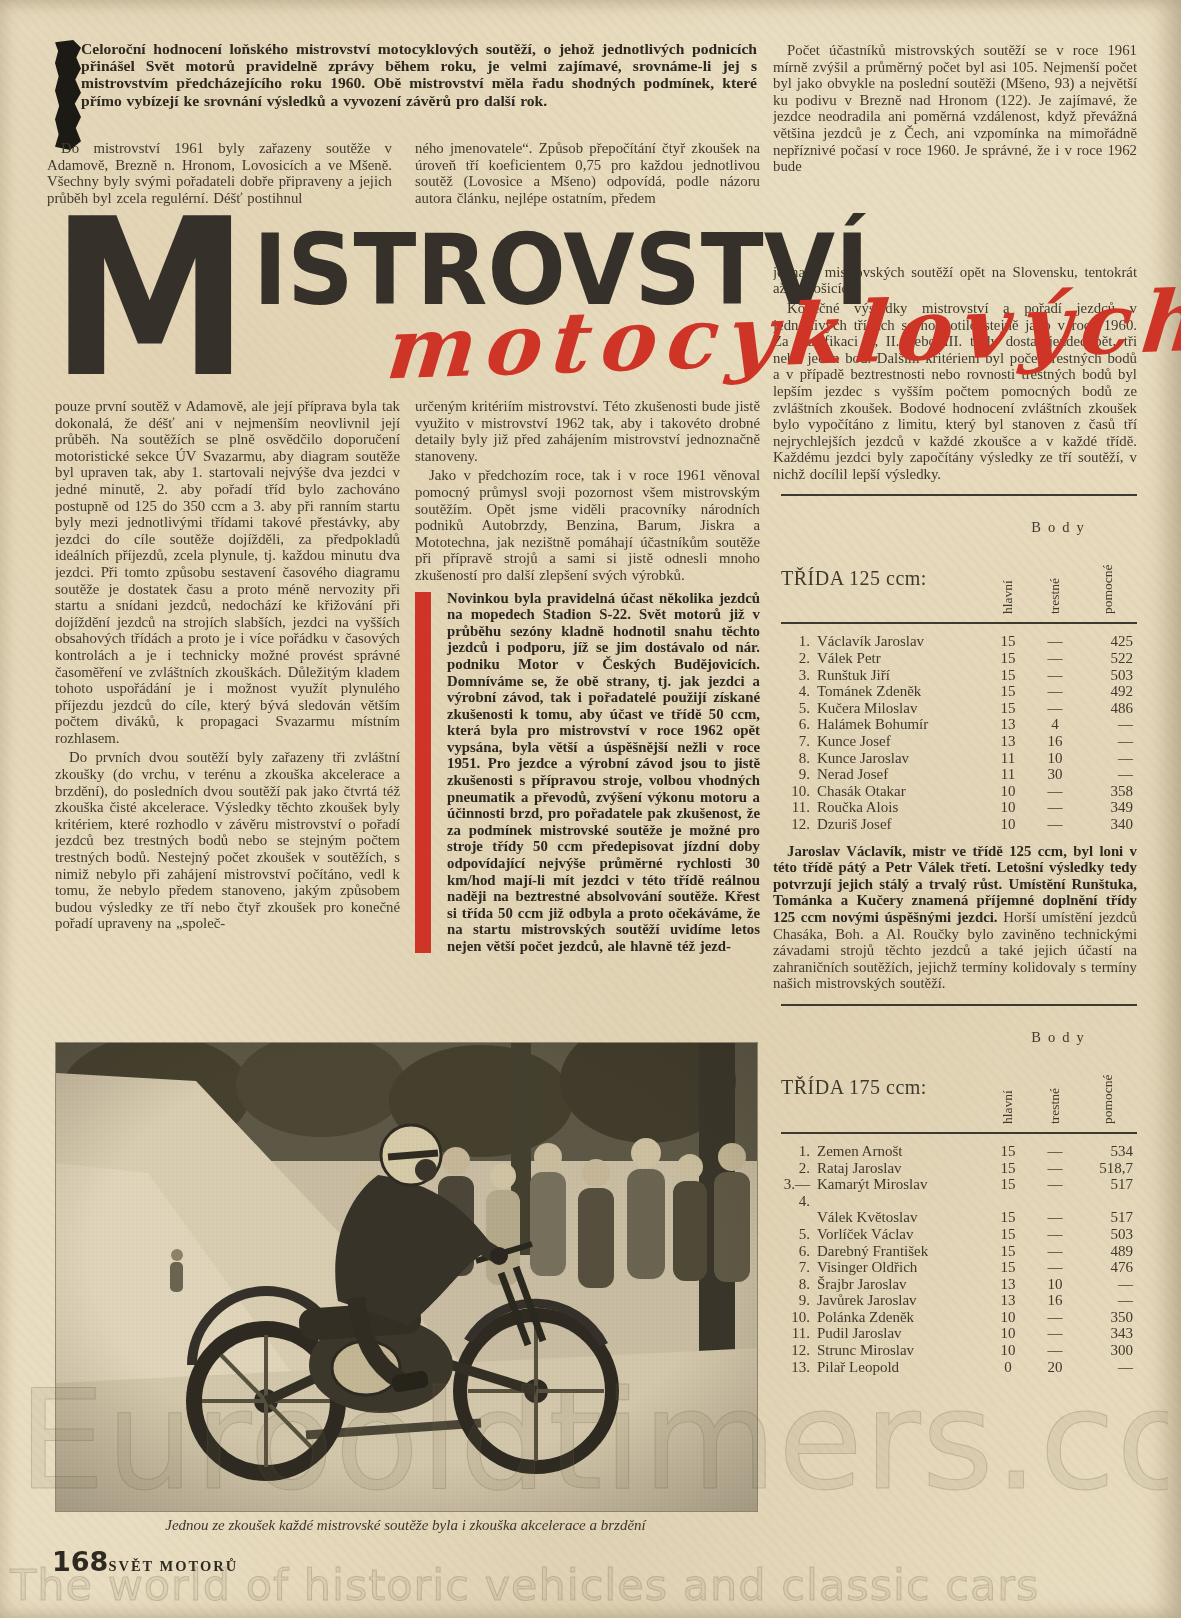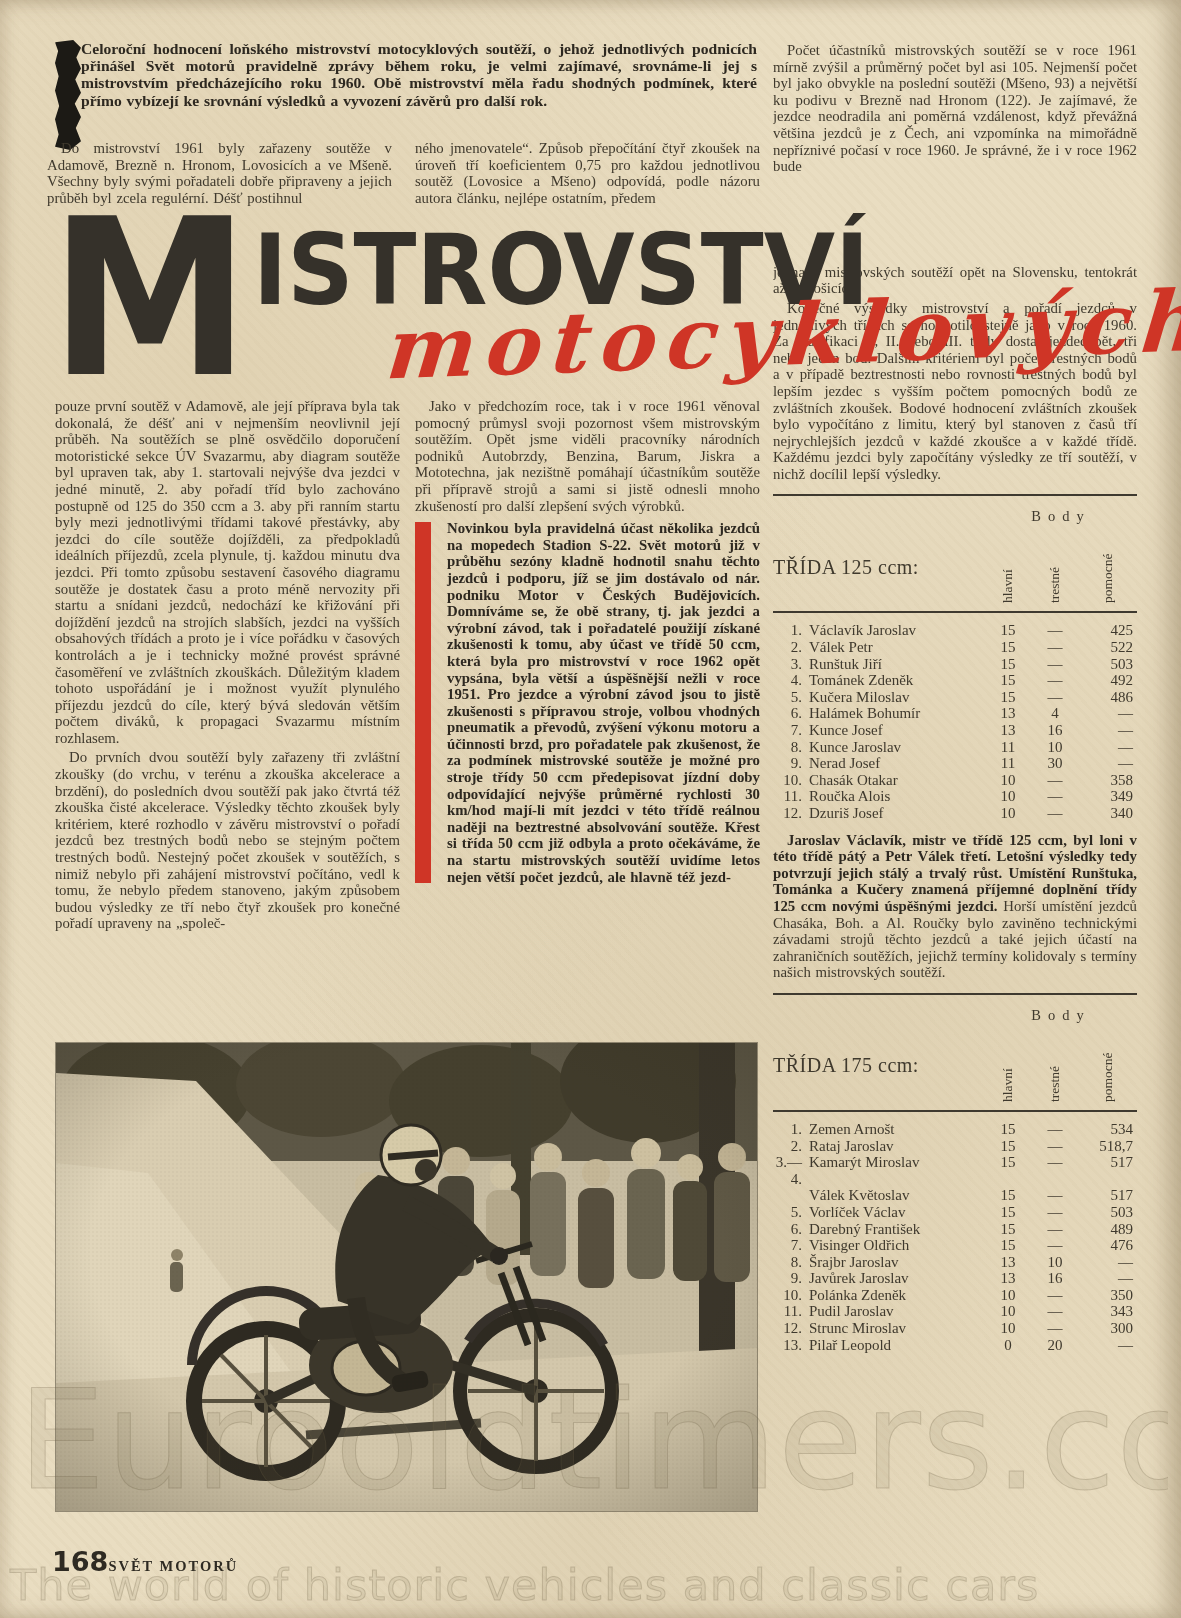--- a/index.html
+++ b/index.html
@@ -40,21 +40,21 @@
   .col1{left:55px;} .col2{left:415px;}
   .col3{position:absolute;left:773px;top:42px;width:364px;height:1506px;overflow:hidden;}
   .col3intro{display:flex;gap:11px;margin-bottom:4px;}
   .vbar-black{width:14px;height:100px;flex:0 0 14px;background:#1d1b16;}
   .col3intro .jtext{font-size:15.4px;line-height:17px;}
   .spacer-script{height:86px;}
   .boldblock{position:relative;padding-left:32px;margin-top:6px;}
   .boldblock .redbar{position:absolute;left:0;top:2px;bottom:2px;width:16px;background:#cf3526;}
 
   
-  .results-table{margin-top:12px;border-top:2px solid #3e392f;padding-top:8px;margin-bottom:10px;}
+  .results-table{margin-top:12px;border-top:2px solid #3e392f;padding-top:19px;margin-bottom:10px;margin-left:8px;}
   .thead{display:grid;grid-template-columns:1fr 46px 48px 58px;border-bottom:2px solid #3e392f;padding-bottom:8px;}
   .body-label{grid-column:2/5;grid-row:1;text-align:center;letter-spacing:7px;font-size:14.5px;padding:4px 0 6px 0;}
   .klass{grid-column:1;grid-row:2;align-self:center;font-weight:normal;font-size:20px;letter-spacing:.5px;}
   .vlabel{grid-row:2;justify-self:center;align-self:end;writing-mode:vertical-rl;transform:rotate(180deg);
     font-size:13.5px;height:72px;}
   .tbody{padding-top:9px;}
   .trow{display:grid;grid-template-columns:36px 1fr 46px 48px 58px;line-height:16.6px;font-size:15px;}
   .tc{display:block;}
   .tc0{text-align:right;padding-right:7px;}
   .tc1{text-align:left;}
@@ -100,20 +100,21 @@
     <span class="titleRest">ISTROVSTVÍ</span>
   </div>
   <div class="script">motocyklových</div>
 
   <div class="colmain col1">
     <p class="jtext">pouze první soutěž v Adamově, ale její příprava byla tak dokonalá, že déšť ani v nejmenším neovlivnil její průběh. Na soutěžích se plně osvědčilo doporučení motoristické sekce ÚV Svazarmu, aby diagram soutěže byl upraven tak, aby 1. startovali nejvýše dva jezdci v jedné minutě, 2. aby pořadí tříd bylo zachováno postupně od 125 do 350 ccm a 3. aby při ranním startu byly mezi jednotlivými třídami takové přestávky, aby jezdci do cíle soutěže dojížděli, za předpokladů ideálních příjezdů, zcela plynule, tj. každou minutu dva jezdci. Při tomto způsobu sestavení časového diagramu soutěže je dostatek času a proto méně nervozity při startu a snídani jezdců, nedochází ke křižování při dojíždění jezdců na strojích slabších, jezdci na vyšších obsahových třídách a proto je i více pořádku v časových kontrolách a je i technicky možné provést správné časoměření ve zvláštních zkouškách. Důležitým kladem tohoto uspořádání je i možnost využít plynulého příjezdu jezdců do cíle, který bývá sledován větším počtem diváků, k propagaci Svazarmu místním rozhlasem.</p>
     <p class="jtext ind">Do prvních dvou soutěží byly zařazeny tři zvláštní zkoušky (do vrchu, v terénu a zkouška akcelerace a brzdění), do posledních dvou soutěží pak jako čtvrtá též zkouška čisté akcelerace. Výsledky těchto zkoušek byly kritériem, které rozhodlo v závěru mistrovství o pořadí jezdců bez trestných bodů nebo se stejným počtem trestných bodů. Nestejný počet zkoušek v soutěžích, s nimiž nebylo při zahájení mistrovství počítáno, vedl k tomu, že nebylo předem stanoveno, jakým způsobem budou výsledky ze tří nebo čtyř zkoušek pro konečné pořadí upraveny na „společ-</p>
   </div>
 
   <div class="colmain col2">
+    <p class="jtext">určeným kritériím mistrovství. Této zkušenosti bude jistě využito v mistrovství 1962 tak, aby i takovéto drobné detaily byly již před zahájením mistrovství jednoznačně stanoveny.</p>
     <p class="jtext ind">Jako v předchozím roce, tak i v roce 1961 věnoval pomocný průmysl svoji pozornost všem mistrovským soutěžím. Opět jsme viděli pracovníky národních podniků Autobrzdy, Benzina, Barum, Jiskra a Mototechna, jak nezištně pomáhají účastníkům soutěže při přípravě strojů a sami si jistě odnesli mnoho zkušeností pro další zlepšení svých výrobků.</p>
     <div class="boldblock">
       <div class="redbar"></div>
       <p class="jtext boldtxt">Novinkou byla pravidelná účast několika jezdců na mopedech Stadion S-22. Svět motorů již v průběhu sezóny kladně hodnotil snahu těchto jezdců i podporu, jíž se jim dostávalo od nár. podniku Motor v Českých Budějovicích. Domníváme se, že obě strany, tj. jak jezdci a výrobní závod, tak i pořadatelé použijí získané zkušenosti k tomu, aby účast ve třídě 50 ccm, která byla pro mistrovství v roce 1962 opět vypsána, byla větší a úspěšnější nežli v roce 1951. Pro jezdce a výrobní závod jsou to jistě zkušenosti s přípravou stroje, volbou vhodných pneumatik a převodů, zvýšení výkonu motoru a účinnosti brzd, pro pořadatele pak zkušenost, že za podmínek mistrovské soutěže je možné pro stroje třídy 50 ccm předepisovat jízdní doby odpovídající nejvýše průměrné rychlosti 30 km/hod mají-li mít jezdci v této třídě reálnou naději na beztrestné absolvování soutěže. Křest si třída 50 ccm již odbyla a proto očekáváme, že na startu mistrovských soutěží uvidíme letos nejen větší počet jezdců, ale hlavně též jezd-</p>
     </div>
   </div>
 
   <div class="col3">
     <p class="jtext ind">Počet účastníků mistrovských soutěží se v roce 1961 mírně zvýšil a průměrný počet byl asi 105. Nejmenší počet byl jako obvykle na poslední soutěži (Mšeno, 93) a největší ku podivu v Brezně nad Hronom (122). Je zajímavé, že jezdce neodradila ani poměrná vzdálenost, když převážná většina jezdců je z Čech, ani vzpomínka na mimořádně nepříznivé počasí v roce 1960. Je správné, že i v roce 1962 bude</p>
     <div class="spacer-script"></div>
@@ -424,20 +425,21 @@
         <path d="M300,255 C305,295 318,322 345,338" fill="none" stroke="#312d23" stroke-width="18"></path>
         <rect x="336" y="330" width="36" height="17" rx="6" fill="#26231b" transform="rotate(-10 354 338)"></rect>
         <circle cx="355" cy="112" r="30" fill="#d6caa8" stroke="#2f2b22" stroke-width="3"></circle>
         <path d="M332,114 L382,110" stroke="#2f2b22" stroke-width="7"></path>
         <circle cx="370" cy="127" r="11" fill="#3a352a"></circle>
       </g>
       <rect width="701" height="468" fill="url(#dots)" opacity="0.32"></rect>
       <rect width="701" height="468" fill="url(#vig)"></rect>
     </svg>
   </div>
+  <div class="caption">Jednou ze zkoušek každé mistrovské soutěže byla i zkouška akcelerace a brzdění</div>
 
   <div class="footer">
     <span class="pagenum">168</span>
     <span class="magname">SVĚT  MOTORŮ</span>
   </div>
 
   <div class="wm wm-large">Eurooldtimers.com</div>
   <div class="wm wm-slogan">The world of historic vehicles and classic cars</div>
 
 </div>

